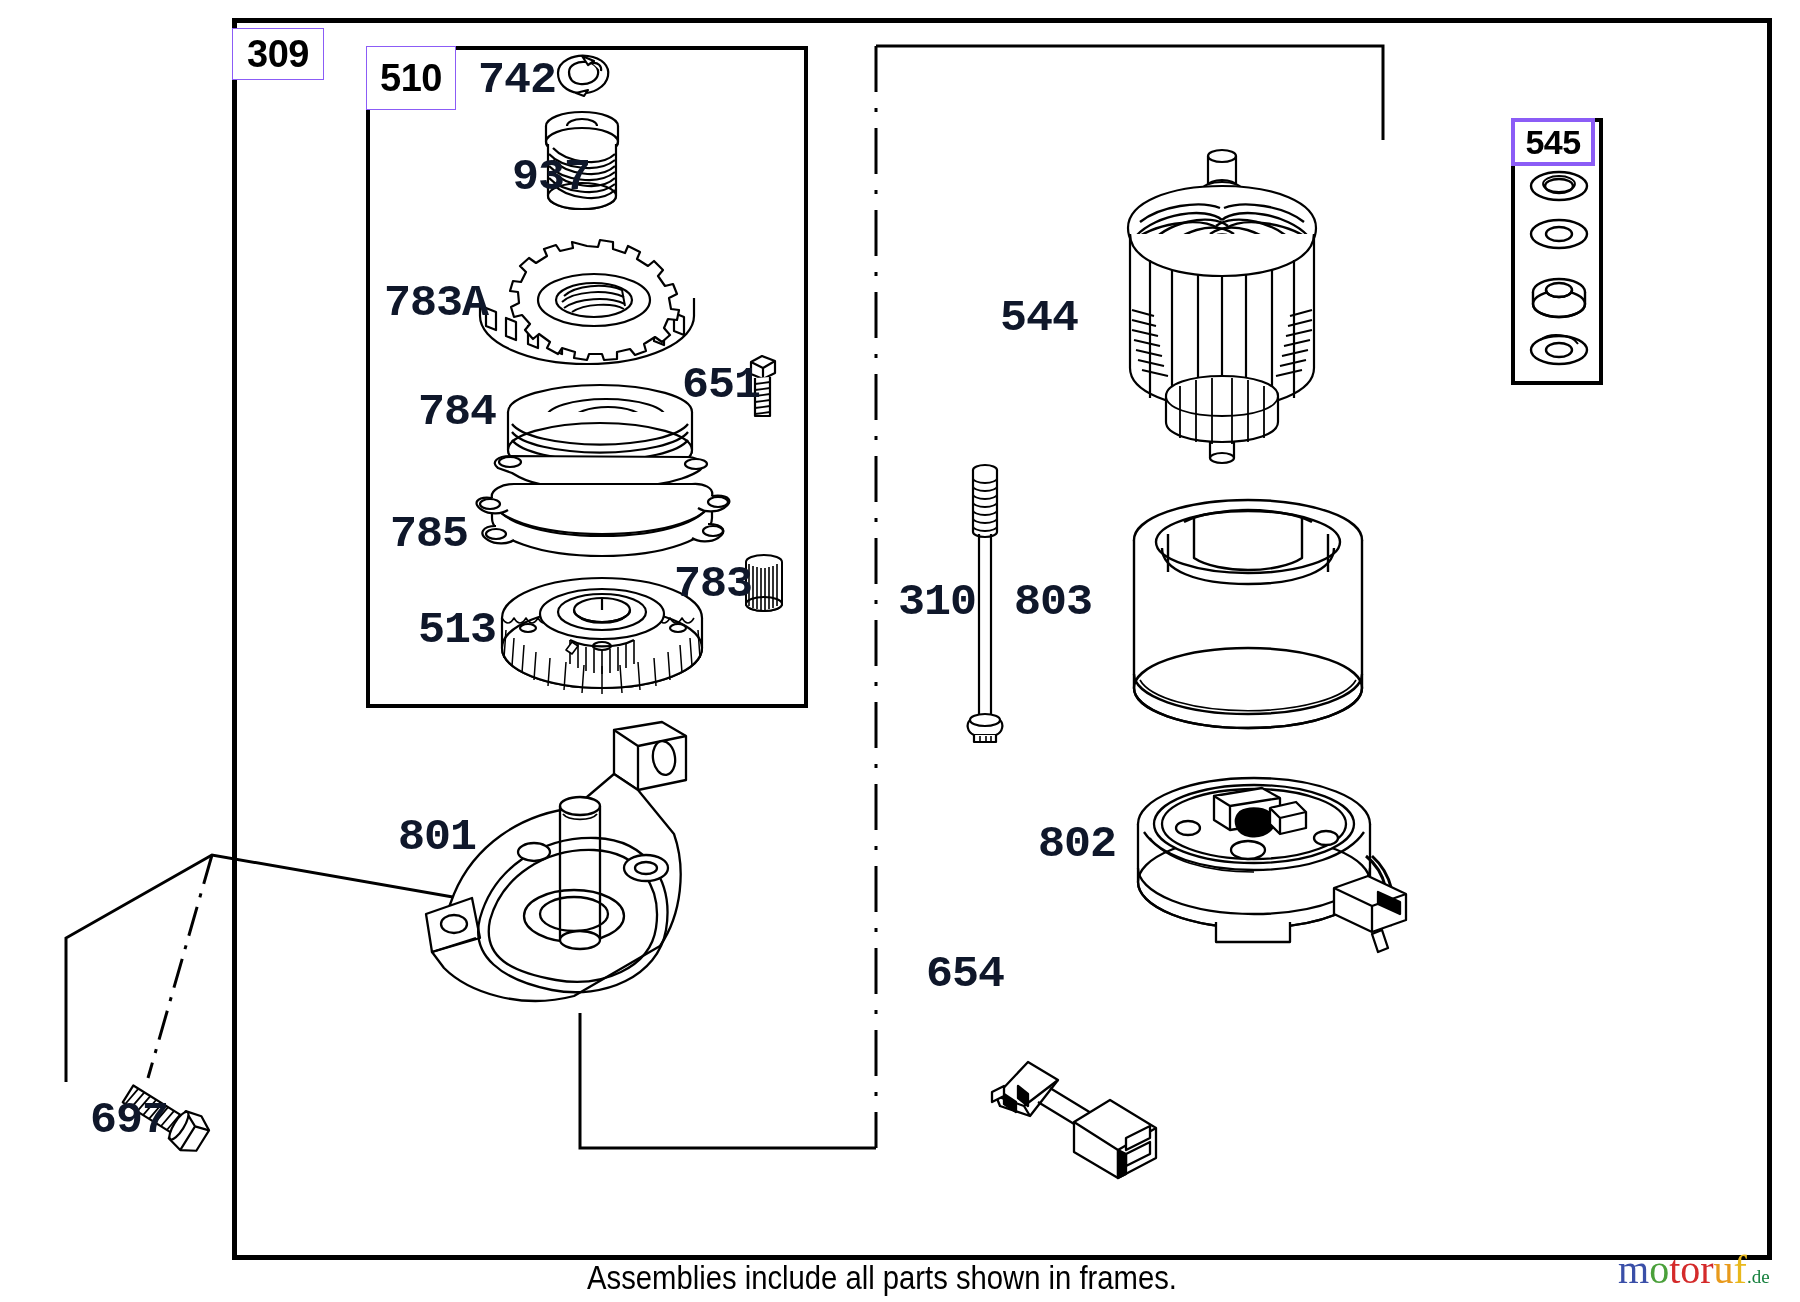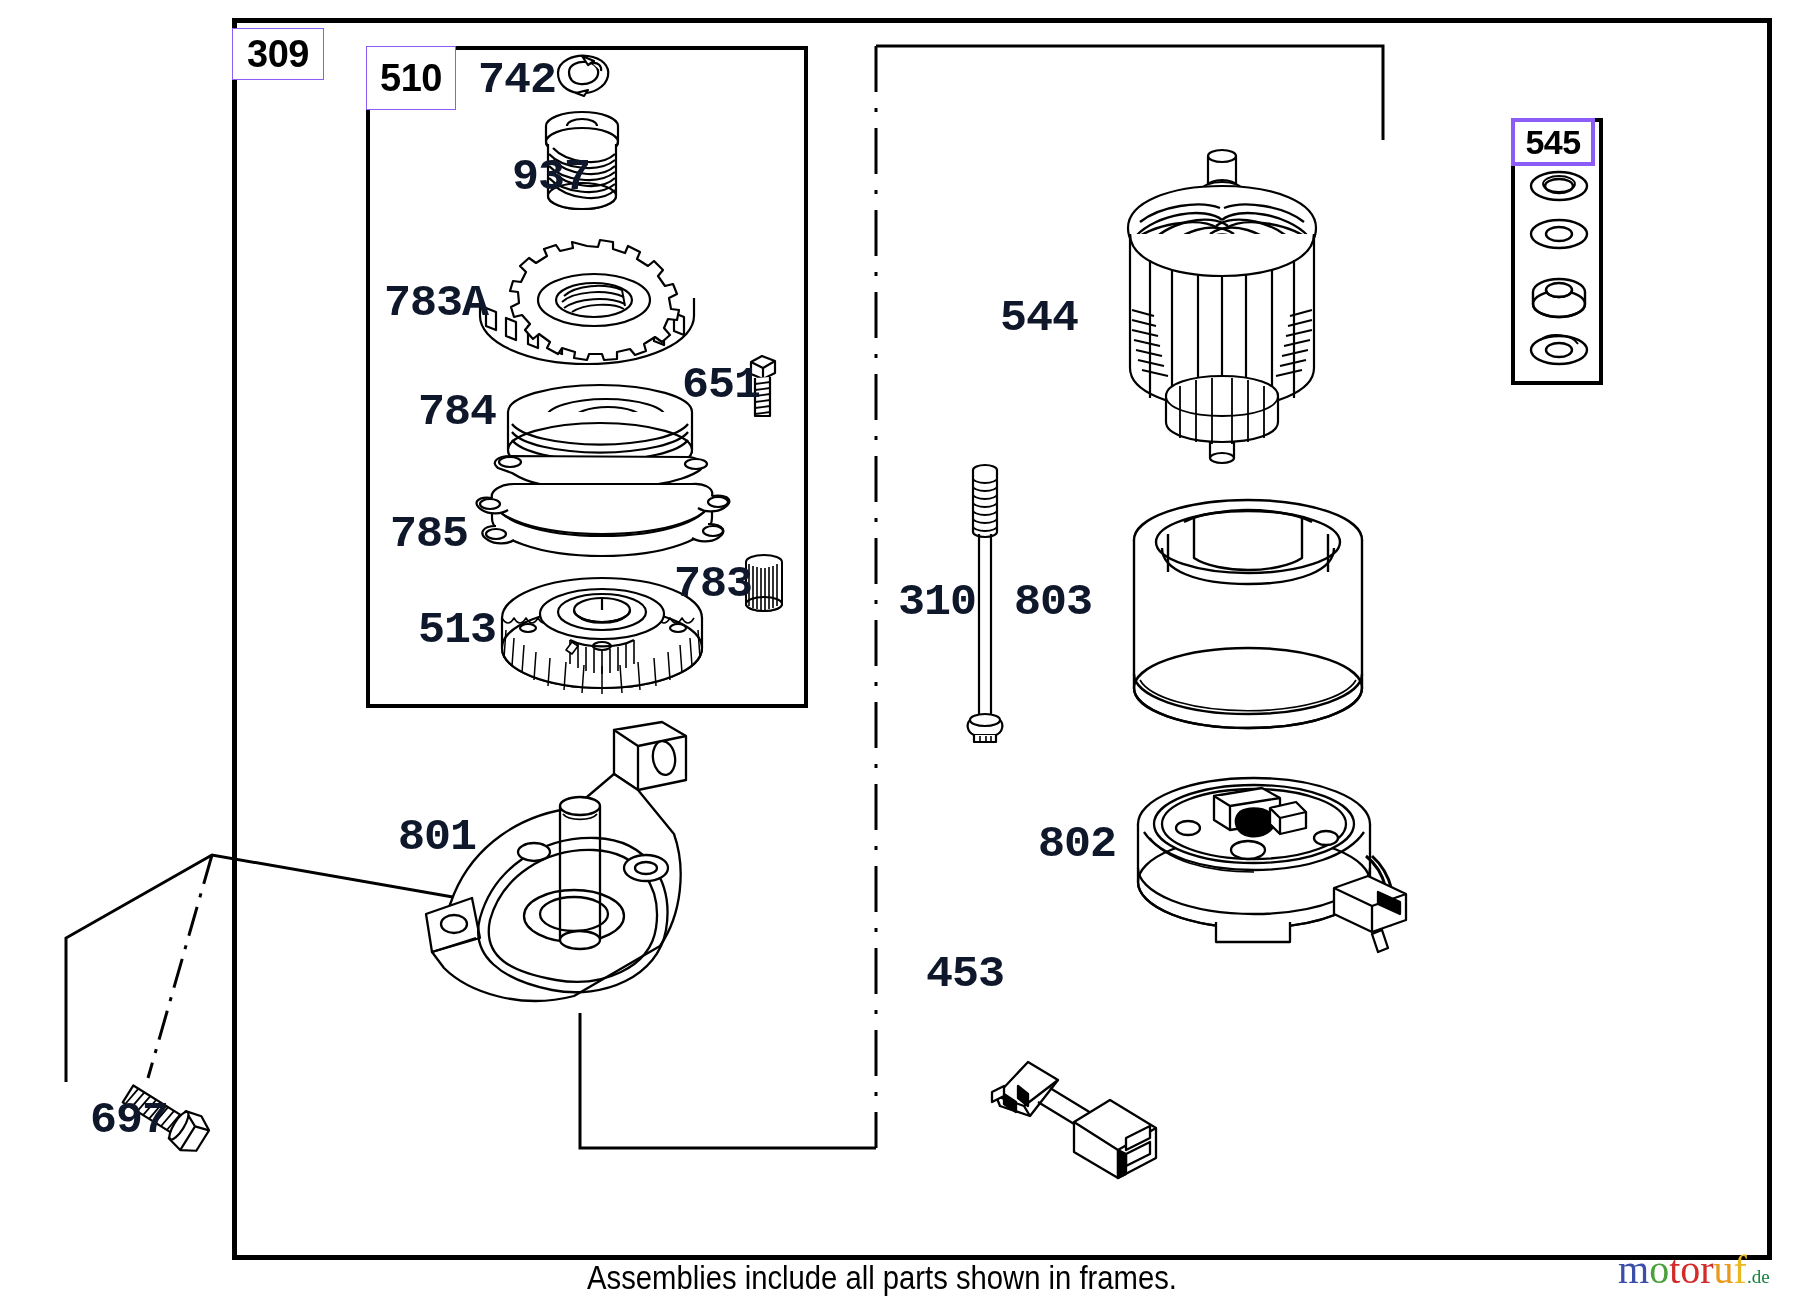--- a/index.html
+++ b/index.html
@@ -514,21 +514,21 @@
   <div class="lbl" style="left:390px;top:512px;">785</div>
   <div class="lbl" style="left:682px;top:363px;">651</div>
   <div class="lbl" style="left:674px;top:562px;">783</div>
   <div class="lbl" style="left:418px;top:608px;">513</div>
   <div class="lbl" style="left:398px;top:815px;">801</div>
   <div class="lbl" style="left:90px;top:1098px;">697</div>
   <div class="lbl" style="left:898px;top:580px;">310</div>
   <div class="lbl" style="left:1000px;top:258px;margin-top:38px;">544</div>
   <div class="lbl" style="left:1014px;top:580px;">803</div>
   <div class="lbl" style="left:1038px;top:822px;">802</div>
-  <div class="lbl" style="left:926px;top:952px;">453</div>
+  <div class="lbl" style="left:926px;top:952px;">654</div>
 
   <div id="caption">Assemblies include all parts shown in frames.</div>
 
   <div id="watermark">
     <span class="c" style="color: rgb(58, 79, 168);">m</span><span class="c" style="color: rgb(74, 160, 58);">o</span><span class="c" style="color: rgb(212, 42, 42);">t</span><span class="c" style="color: rgb(212, 42, 42);">o</span><span class="c" style="color: rgb(212, 42, 42);">r</span><span class="c" style="color: rgb(232, 154, 28);">u</span><span class="c" style="color: rgb(232, 184, 28);">f</span><span class="sfx">.de</span>
   </div>
 
 </div>
 
 </body></html>

